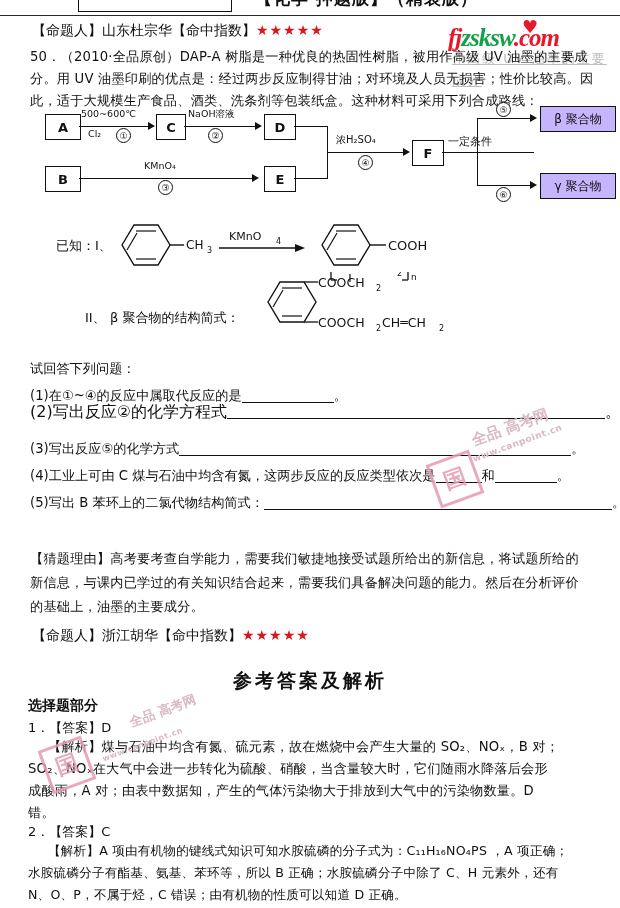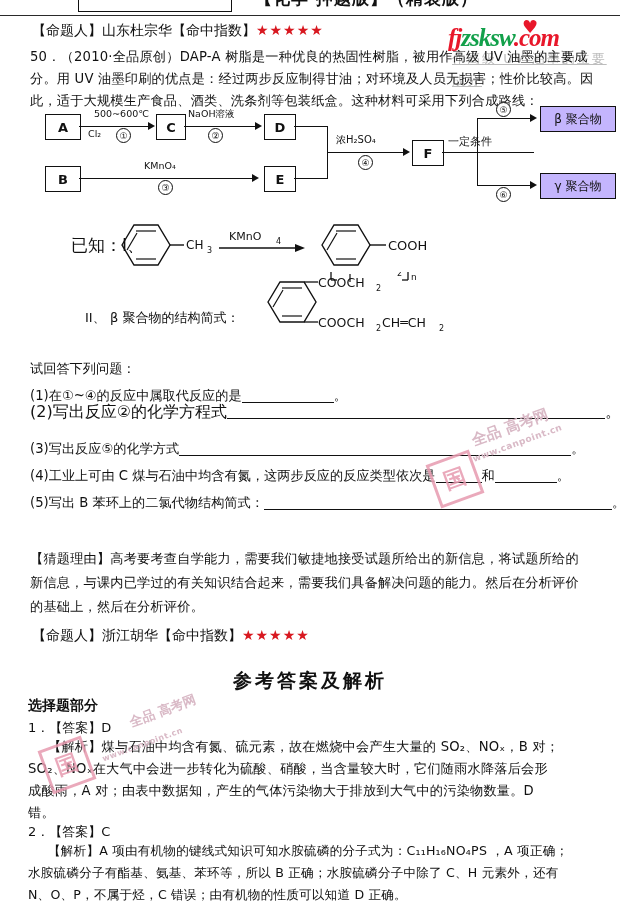--- a/index.html
+++ b/index.html
@@ -108,21 +108,21 @@
   <div class="para zh" style="left:30px;top:46px;width:580px;">50．（2010·全品原创）DAP-A 树脂是一种优良的热固性树脂，被用作高级 UV 油墨的主要成</div>
   <div class="para zh" style="left:30px;top:68px;width:580px;">分。用 UV 油墨印刷的优点是：经过两步反应制得甘油；对环境及人员无损害；性价比较高。因</div>
   <div class="para zh" style="left:30px;top:90px;width:580px;">此，适于大规模生产食品、酒类、洗条剂等包装纸盒。这种材料可采用下列合成路线：</div>
 
   <div class="diagram">
 
     <div class="dbox" style="left:5px;top:10px;width:34px;height:24px;">A</div>
 
     <div class="hline" style="left:39px;top:22px;width:72px;"></div>
     <div class="arrowhead" style="left:108px;top:18px;"></div>
-    <div class="cond zh" style="left:54px;top:4px;">500~600℃</div>
+    <div class="cond zh" style="left:41px;top:4px;">500~600℃</div>
     <div class="cond zh" style="left:48px;top:24px;">Cl₂</div>
     <div class="circnum" style="left:76px;top:24px;">①</div>
 
     <div class="dbox" style="left:116px;top:10px;width:28px;height:24px;">C</div>
 
     <div class="hline" style="left:144px;top:22px;width:74px;"></div>
     <div class="arrowhead" style="left:215px;top:18px;"></div>
     <div class="cond zh" style="left:148px;top:4px;">NaOH溶液</div>
     <div class="circnum" style="left:168px;top:24px;">②</div>
 
@@ -154,21 +154,21 @@
     <div class="arrowhead" style="left:490px;top:10px;"></div>
     <div class="circnum" style="left:456px;top:-2px;">⑤</div>
     <div class="dlabel zh" style="left:500px;top:2px;width:74px;height:24px;">β 聚合物</div>
 
     <div class="hline" style="left:437px;top:81px;width:56px;"></div>
     <div class="arrowhead" style="left:490px;top:77px;"></div>
     <div class="circnum" style="left:456px;top:83px;">⑥</div>
     <div class="dlabel zh" style="left:500px;top:69px;width:74px;height:24px;">γ 聚合物</div>
   </div>
 
-  <div class="ln zh" style="left:56px;top:238px;font-size:17px;margin-left:15px;">已知：I、</div>
+  <div class="ln zh" style="left:56px;top:238px;font-size:13px;">已知：I、</div>
 
   <div class="known" style="left:110px;top:222px;">
     <svg width="200" height="46" viewBox="0 0 200 46">
       <polygon points="12,23 24,3 48,3 60,23 48,43 24,43" fill="none" stroke="#111" stroke-width="1.4"></polygon>
       <line x1="26" y1="9" x2="46" y2="9" stroke="#111" stroke-width="1.2"></line>
       <line x1="26" y1="37" x2="46" y2="37" stroke="#111" stroke-width="1.2"></line>
       <line x1="17" y1="28" x2="27" y2="11" stroke="#111" stroke-width="1.2"></line>
       <line x1="60" y1="23" x2="74" y2="23" stroke="#111" stroke-width="1.4"></line>
       <text x="76" y="27" font-size="12" font-family="DejaVu Sans, sans-serif" fill="#111">CH</text>
       <text x="97" y="31" font-size="8" font-family="DejaVu Sans, sans-serif" fill="#111">3</text>
@@ -258,21 +258,21 @@
   </div>
 
   <div class="wm">
     <div class="stamp" style="left:432px;top:456px;">国</div>
     <div class="stamp-txt canpoint-a zh">全品 高考网</div>
     <div class="stamp-txt canpoint-b">www.canpoint.cn</div>
   </div>
 
   <div class="para zh" style="left:30px;top:548px;">【猜题理由】高考要考查自学能力，需要我们敏捷地接受试题所给出的新信息，将试题所给的</div>
   <div class="para zh" style="left:30px;top:572px;">新信息，与课内已学过的有关知识结合起来，需要我们具备解决问题的能力。然后在分析评价</div>
-  <div class="para zh" style="left:30px;top:596px;">的基础上，然后在分析评价。</div>
+  <div class="para zh" style="left:30px;top:596px;">的基础上，油墨的主要成分。</div>
 
   <div class="ln zh" style="left:32px;top:628px;font-size:14px;">
     <span>【命题人】</span><span>浙江胡华</span><span>【命中指数】</span><span class="stars">★★★★★</span>
   </div>
 
   <div class="center-title zh" style="top:668px;">参考答案及解析</div>
 
   <div class="ln zh bk" style="left:28px;top:698px;font-size:14px;">选择题部分</div>
 
   <div class="ln zh" style="left:28px;top:720px;font-size:13px;">

